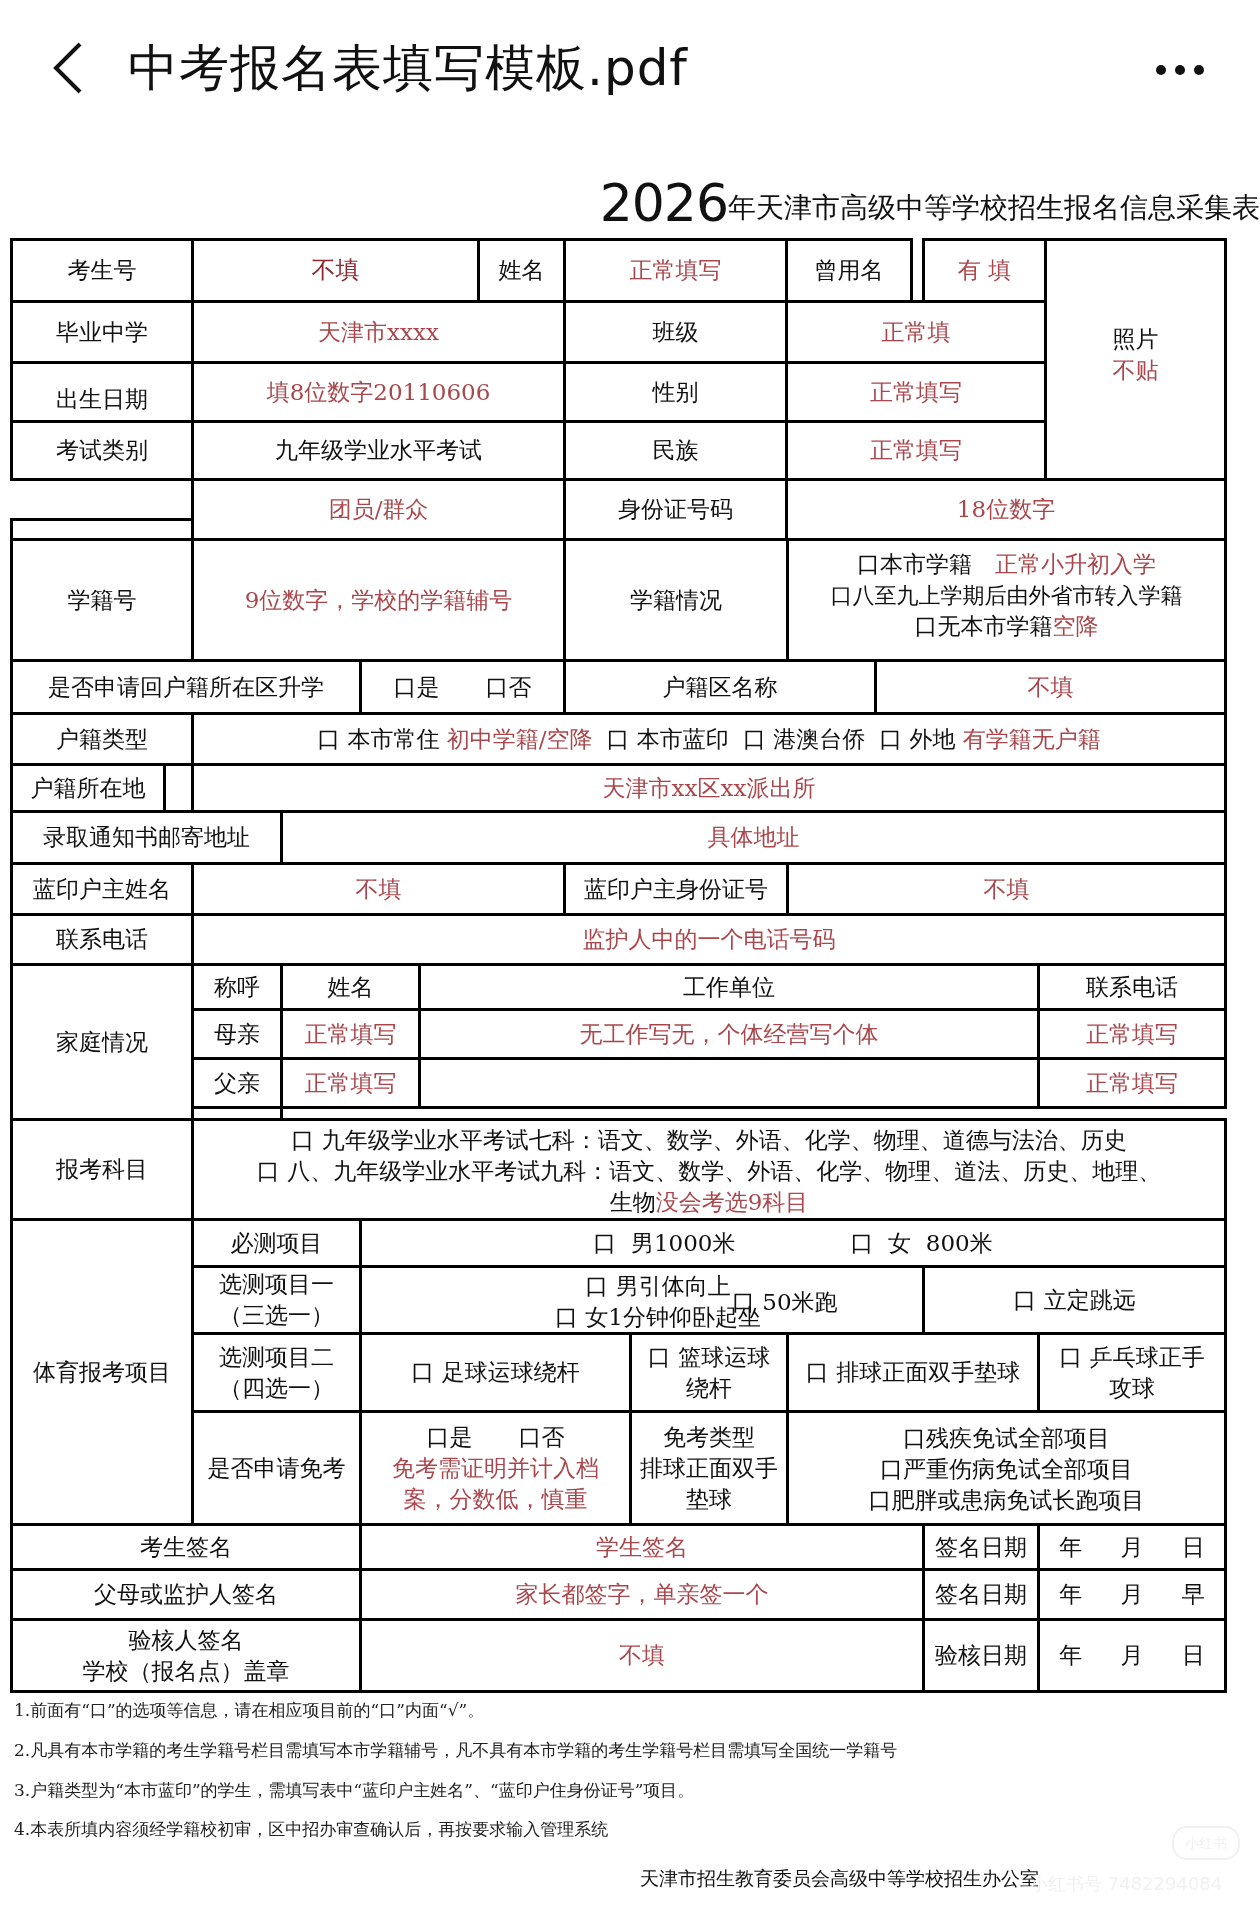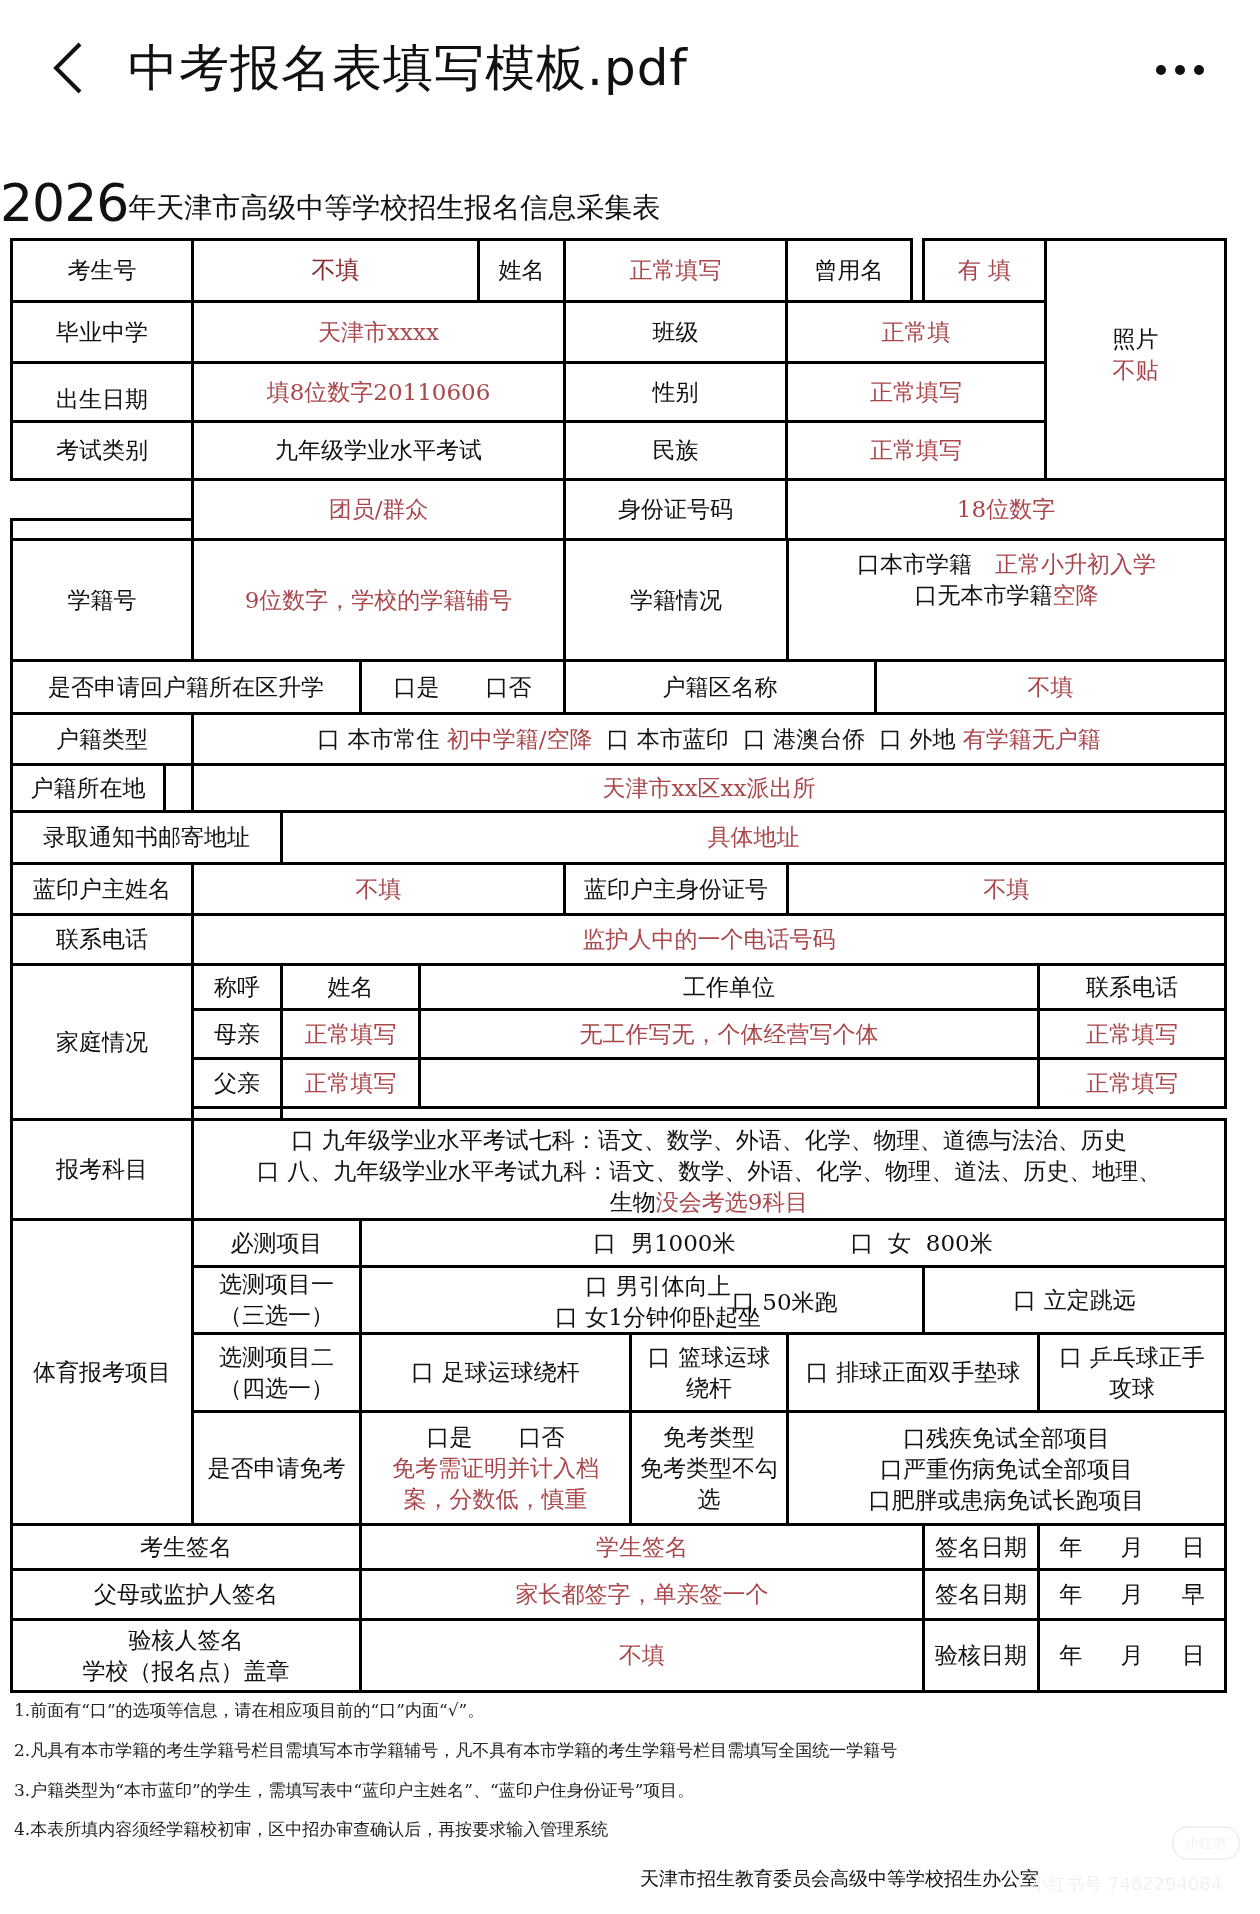--- a/index.html
+++ b/index.html
@@ -3,21 +3,21 @@
 <meta charset="utf-8">
 <style>
   html,body{margin:0;padding:0;background:#fff;}
   body{width:1260px;height:1914px;position:relative;overflow:hidden;font-family:"DejaVu Serif","Liberation Serif",serif;color:#111;}
   .topbar{position:absolute;left:0;top:0;width:1260px;height:140px;background:#fff;}
   .back{position:absolute;left:42px;top:38px;width:60px;height:60px;cursor:pointer;}
   .back svg{width:100%;height:100%;}
   .app-title{position:absolute;left:128px;top:36px;font-family:"DejaVu Sans","Liberation Sans",sans-serif;font-size:50px;line-height:64px;color:#111;letter-spacing:1px;}
   .more{position:absolute;left:1140px;top:52px;width:80px;height:36px;cursor:pointer;display:flex;gap:9px;align-items:center;justify-content:center;}
   .more span{width:10px;height:10px;border-radius:50%;background:#111;display:block;}
-  .doc-title{position:absolute;left:0;width:1260px;top:178px;text-align:left;font-size:28px;color:#111;line-height:50px;}
+  .doc-title{position:absolute;left:0;width:1260px;top:178px;text-align:right;font-size:28px;color:#111;line-height:50px;}
   .doc-title .year{font-family:"DejaVu Sans","Liberation Sans",sans-serif;font-size:52px;font-weight:500;letter-spacing:-1px;vertical-align:-4px;}
   .cell{position:absolute;box-sizing:border-box;border:3px solid #000;display:flex;align-items:center;justify-content:center;text-align:center;font-size:23px;line-height:31px;background:#fff;}
   .red{color:#a9474c;}
   .dark-red{color:#8a2a30;font-family:"DejaVu Sans","Liberation Sans",sans-serif;font-size:22px;}
   .col{flex-direction:column;}
   .lines{display:block;text-align:center;padding:6px 8px;}
   .lines div{line-height:31px;}
   .bold{font-family:"DejaVu Sans","Liberation Sans",sans-serif;font-size:22px;color:#111;}
   .note{position:absolute;left:14px;font-size:17px;color:#222;line-height:26px;white-space:nowrap;}
   .footer-org{position:absolute;left:640px;top:1866px;font-size:19px;color:#111;}
@@ -75,20 +75,21 @@
 <div class="cell" style="left:10px;top:478px;width:184px;height:63px;margin-top:40px;">政治面貌</div>
 <div class="cell red" style="left:191px;top:478px;width:375px;height:63px;">团员/群众</div>
 <div class="cell" style="left:563px;top:478px;width:225px;height:63px;">身份证号码</div>
 <div class="cell red" style="left:785px;top:478px;width:442px;height:63px;">18位数字</div>
 
 <div class="cell" style="left:10px;top:538px;width:184px;height:124px;">学籍号</div>
 <div class="cell red" style="left:191px;top:538px;width:375px;height:124px;">9位数字，学校的学籍辅号</div>
 <div class="cell" style="left:563px;top:538px;width:226px;height:124px;">学籍情况</div>
 <div class="cell lines" style="left:786px;top:538px;width:441px;height:124px;padding-top:8px;">
   <div><span>口本市学籍</span>　<span class="red">正常小升初入学</span></div>
+  <div class="bold"><span>口八至九上学期后由外省市转入学籍</span></div>
   <div><span>口无本市学籍</span><span class="red">空降</span></div>
 </div>
 
 <div class="cell" style="left:10px;top:659px;width:352px;height:56px;">是否申请回户籍所在区升学</div>
 <div class="cell" style="left:359px;top:659px;width:207px;height:56px;">口是　　口否</div>
 <div class="cell" style="left:563px;top:659px;width:314px;height:56px;">户籍区名称</div>
 <div class="cell red" style="left:874px;top:659px;width:353px;height:56px;">不填</div>
 
 <div class="cell" style="left:10px;top:712px;width:184px;height:54px;">户籍类型</div>
 <div class="cell" style="left:191px;top:712px;width:1036px;height:54px;gap:14px;">
@@ -163,21 +164,21 @@
 <div class="cell" style="left:786px;top:1332px;width:254px;height:81px;">口  排球正面双手垫球</div>
 <div class="cell" style="left:1037px;top:1332px;width:190px;height:81px;padding:0 8px;">口  乒乓球正手攻球</div>
 
 <div class="cell" style="left:191px;top:1410px;width:171px;height:116px;">是否申请免考</div>
 <div class="cell col" style="left:359px;top:1410px;width:273px;height:116px;padding:0 10px;">
   <div>口是　　口否</div>
   <div class="red">免考需证明并计入档案，分数低，慎重</div>
 </div>
 <div class="cell col" style="left:629px;top:1410px;width:160px;height:116px;padding:0 6px;">
   <div>免考类型</div>
-  <div>免考类型不勾选</div>
+  <div>排球正面双手垫球</div>
 </div>
 <div class="cell lines" style="left:786px;top:1410px;width:441px;height:116px;padding-top:10px;">
   <div>口残疾免试全部项目</div>
   <div>口严重伤病免试全部项目</div>
   <div>口肥胖或患病免试长跑项目</div>
 </div>
 
 <div class="cell" style="left:10px;top:1523px;width:352px;height:48px;">考生签名</div>
 <div class="cell red" style="left:359px;top:1523px;width:566px;height:48px;">学生签名</div>
 <div class="cell" style="left:922px;top:1523px;width:118px;height:48px;">签名日期</div>

